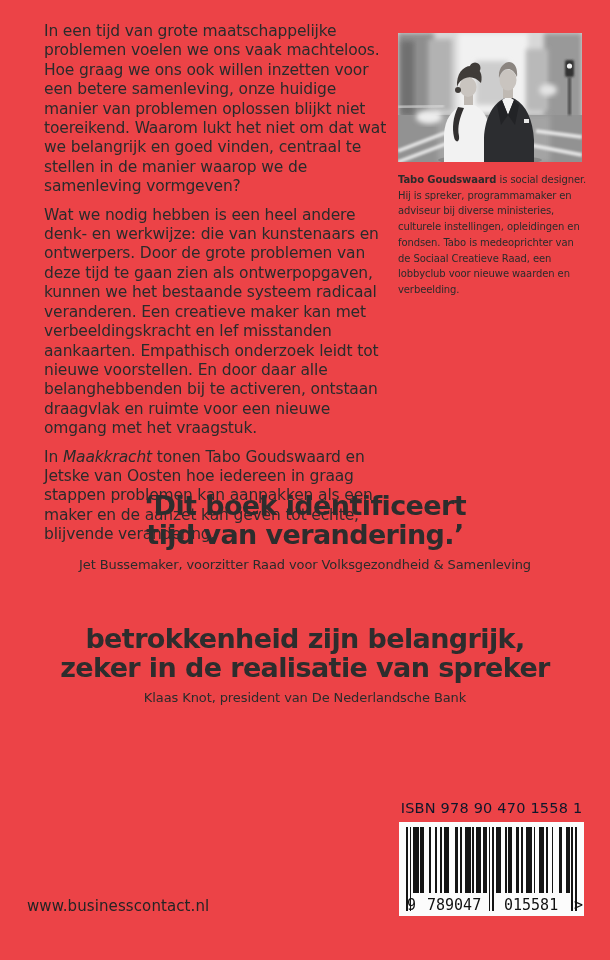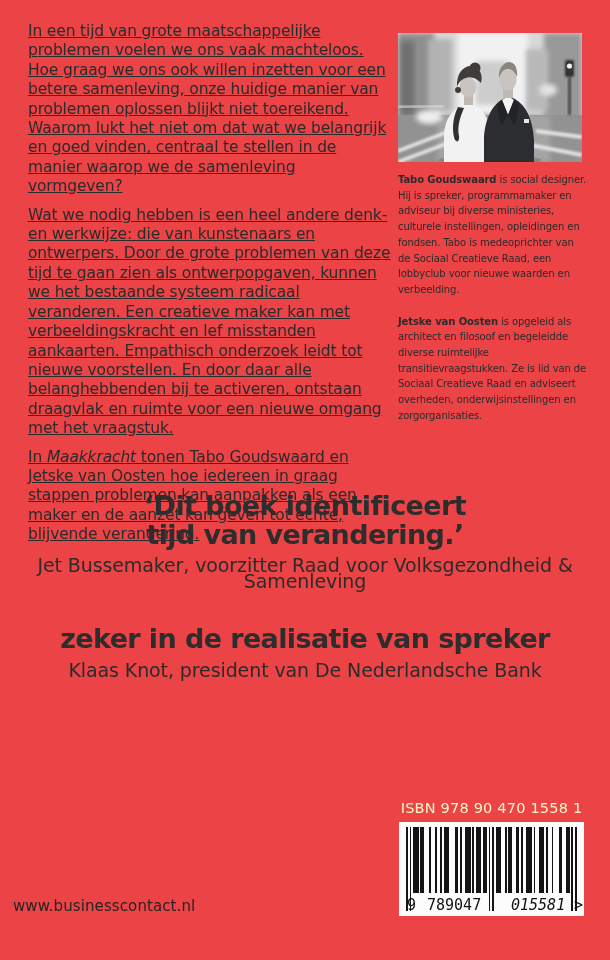--- a/index.html
+++ b/index.html
@@ -10,21 +10,21 @@
     background:var(--bg,#EC4347);
     color:var(--ink,#2B2B2B);
     font-family:"DejaVu Sans",sans-serif;
     overflow:hidden;
   }
   
   .blurb{
     position:absolute;left:28px;top:22px;width:364px;
     font-size:15.5px;line-height:19.4px;letter-spacing:-0.15px;
   }
-  .blurb p{margin:0 0 9px 0;text-decoration:underline;}
+  .blurb p{margin:0 0 9px 16px;}
   .blurb .title-ref{font-style:italic;}
   
   .photo{
     position:absolute;left:398px;top:33px;width:184px;height:129px;
     overflow:hidden;background:#d9d9d9;
   }
   .photo svg{display:block;width:100%;height:100%;}
   
   .bios{
     position:absolute;left:398px;top:172px;width:190px;
@@ -34,51 +34,51 @@
   .bio .author-name{font-weight:bold;}
   
   .quote{
     position:absolute;left:0;width:610px;text-align:center;
   }
   .quote-lines{
     font-weight:bold;font-size:27px;line-height:28.5px;
     letter-spacing:-0.6px;color:#2d2d2d;
   }
   .quote-attribution{
-    margin-top:8px;font-size:19px;line-height:16px;
+    margin-top:8px;font-size:13px;line-height:16px;
     font-weight:normal;letter-spacing:-0.1px;
   }
   .quote-1{top:492px;}
   .quote-2{top:625px;}
   
   .isbn-label{
     position:absolute;left:399px;top:800px;width:185px;
-    text-align:center;font-size:14.5px;letter-spacing:0.2px;color:#fef9c3;
+    text-align:center;font-size:14.5px;letter-spacing:0.2px;color:#0f172a;
   }
   .barcode-box{
     position:absolute;left:399px;top:822px;width:185px;height:94px;
     background:#fcfcfc;
   }
   .bars{
     position:absolute;left:7px;top:5px;height:84px;display:flex;align-items:flex-start;
   }
   .bar{flex:none;width:1.8px;height:66px;}
   .bar.on{background:#141414;}
   .bar.tall{height:84px;}
   .barcode-digits{
     position:absolute;left:0;top:0;width:100%;height:100%;
     font-family:"DejaVu Sans Mono",monospace;font-size:15px;color:#111;
   }
   .barcode-digits span{position:absolute;bottom:2px;background:transparent;}
   .digit-lead{left:8px;}
   .digit-group-1{left:27px;background:#fcfcfc;padding:0 1px;}
-  .digit-group-2{left:111px;background:#fcfcfc;padding:0 1px;font-style:italic;}
+  .digit-group-2{left:104px;background:#fcfcfc;padding:0 1px;}
   .digit-arrow{right:1px;}
   .website{
-    position:absolute;left:13px;top:897px;
+    position:absolute;left:27px;top:897px;
     font-size:15px;letter-spacing:0.1px;color:#242424;text-decoration:none;
   }
 </style>
 </head>
 <body>
 
 <div class="cover" style="--bg: #EC4347; --ink: #2B2B2B;">
 
   <div class="blurb">
     <p>In een tijd van grote maatschappelijke problemen voelen we ons vaak machteloos. Hoe graag we ons ook willen inzetten voor een betere samenleving, onze huidige manier van problemen oplossen blijkt niet toereikend. Waarom lukt het niet om dat wat we belangrijk en goed vinden, centraal te stellen in de manier waarop we de samenleving vormgeven?</p>
@@ -145,33 +145,33 @@
         <rect x="126" y="86" width="5" height="4" fill="#e8e8e8"></rect>
         <rect x="105" y="55" width="10" height="10" fill="#bfb9b3"></rect>
         <ellipse cx="110" cy="47" rx="8.5" ry="10.5" fill="#c9c4bf"></ellipse>
         <path d="M101,45 C100,34 107,29 111,29 C116,29 120,34 119,44 C116,38 113,36 110,36 C106,36 103,39 101,45 Z" fill="#8b8580"></path>
       </g>
     </svg>
   </div>
 
   <div class="bios">
     <p class="bio"><span class="author-name">Tabo Goudswaard</span><span> is social designer. Hij is spreker, programmamaker en adviseur bij diverse ministeries, culturele instellingen, opleidingen en fondsen. Tabo is medeoprichter van de Sociaal Creatieve Raad, een lobbyclub voor nieuwe waarden en verbeelding.</span></p>
-    <p class="bio"><span class="author-name">Jetske van Oosten</span><span> is opgeleid als architect en filosoof en begeleidde diverse ruimtelijke transitievraagstukken. Ze is lid van de Sociaal Creatieve Raad en adviseert overheden, onderwijsinstellingen en zorgorganisaties.</span></p>
   </div>
 
   <div class="quote quote-1">
     <div class="quote-lines">
         <div>‘Dit boek identificeert</div>
         <div>tijd van verandering.’</div>
       </div>
     <div class="quote-attribution">Jet Bussemaker, voorzitter Raad voor Volksgezondheid &amp; Samenleving</div>
   </div>
 
   <div class="quote quote-2">
     <div class="quote-lines">
+        <div>betrokkenheid zijn belangrijk,</div>
         <div>zeker in de realisatie van spreker</div>
       </div>
     <div class="quote-attribution">Klaas Knot, president van De Nederlandsche Bank</div>
   </div>
 
   <div class="isbn-label">ISBN 978 90 470 1558 1</div>
   <div class="barcode-box">
     <div class="bars">
         <div class="bar on tall"></div>
         <div class="bar tall"></div>

